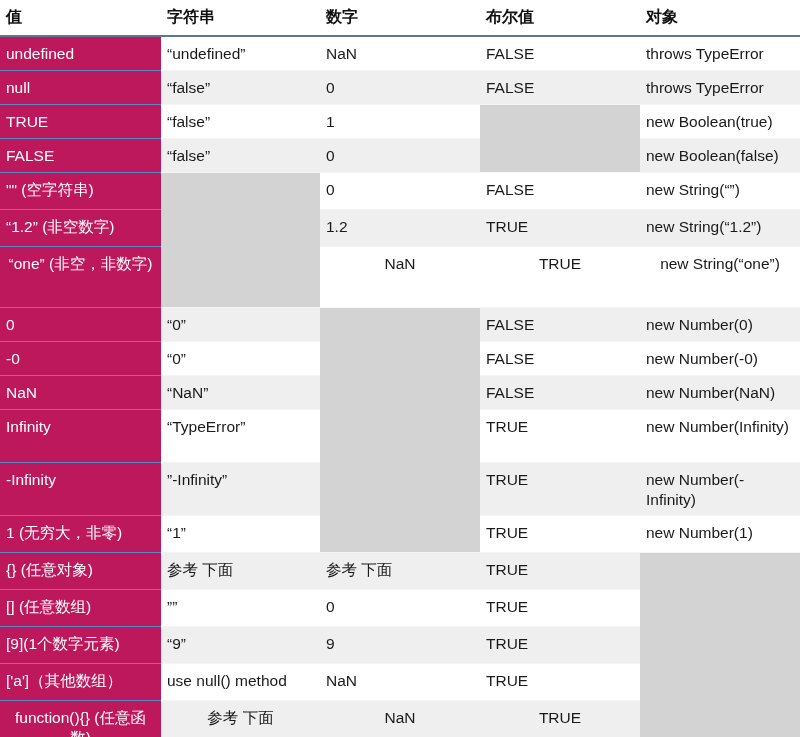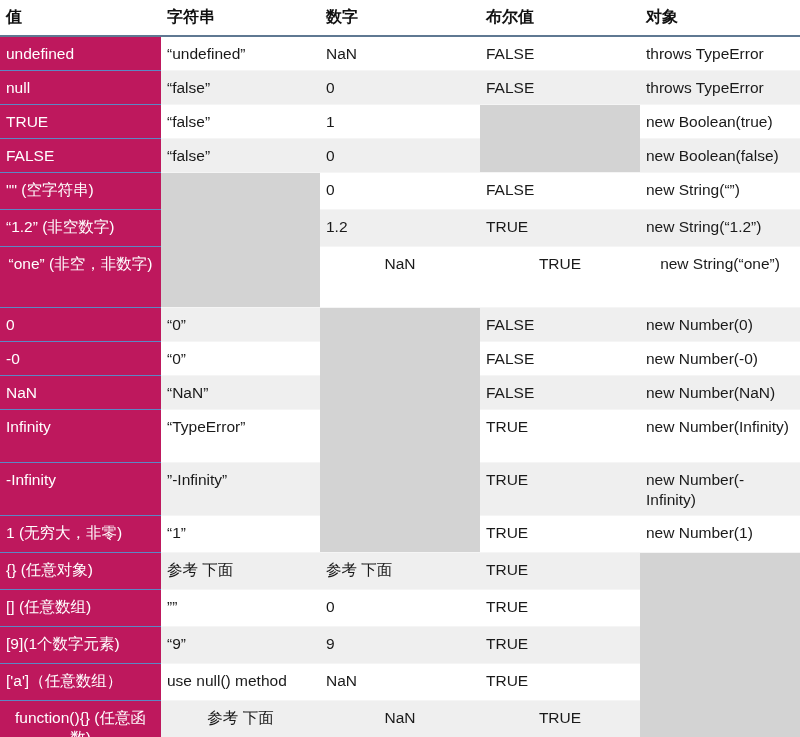--- a/index.html
+++ b/index.html
@@ -140,21 +140,21 @@
       <td class="v">0</td>
       <td class="v">TRUE</td>
     </tr>
     <tr class="even r-h2">
       <td class="key">[9](1个数字元素)</td>
       <td class="v">“9”</td>
       <td class="v">9</td>
       <td class="v">TRUE</td>
     </tr>
     <tr class="odd r-h2">
-      <td class="key">['a']（任意数组）</td>
+      <td class="key">['a']（其他数组）</td>
       <td class="v">use null() method</td>
       <td class="v">NaN</td>
       <td class="v">TRUE</td>
     </tr>
     <tr class="even r-tall2">
       <td class="key">function(){} (任意函数)</td>
       <td class="v">参考 下面</td>
       <td class="v">NaN</td>
       <td class="v">TRUE</td>
     </tr>

